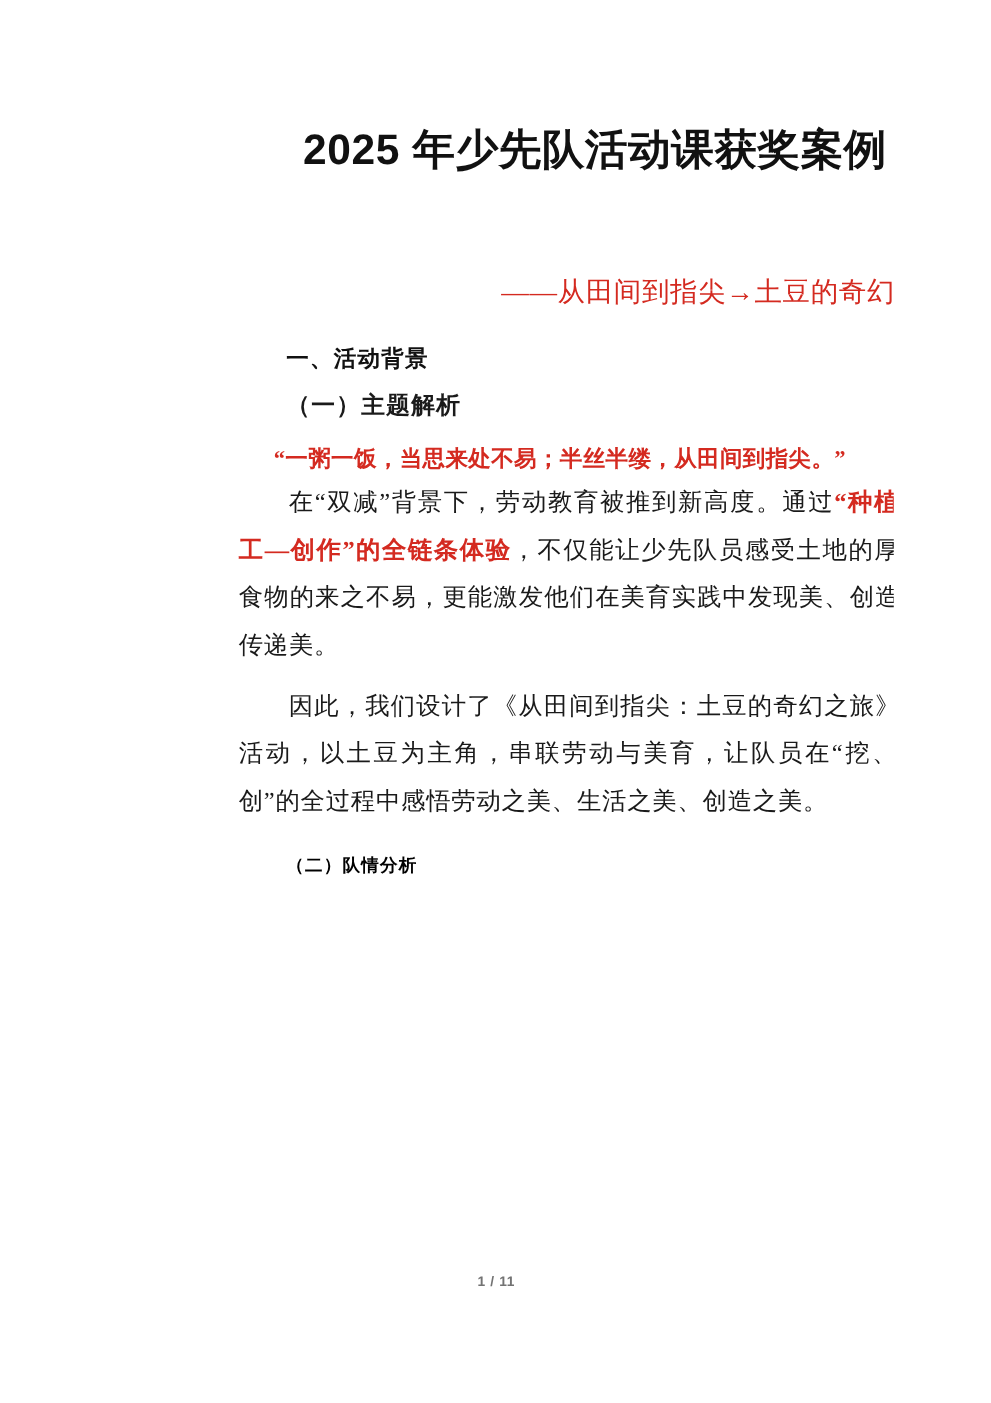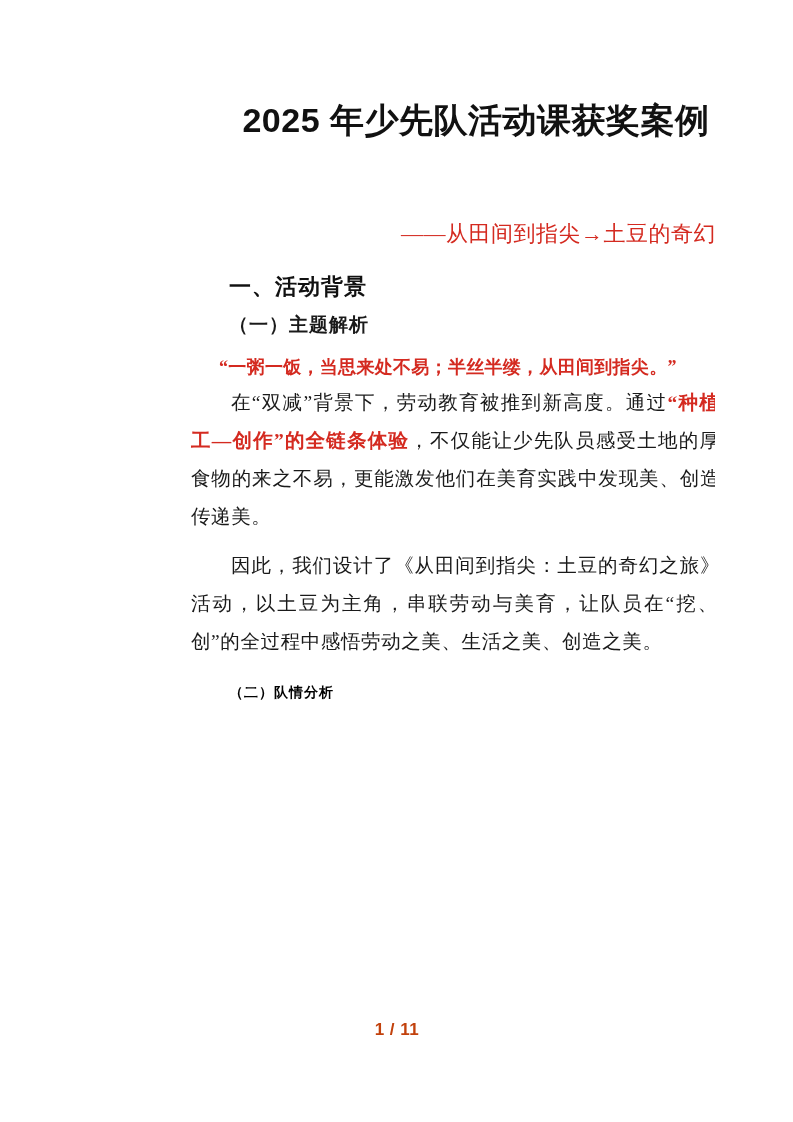--- a/index.html
+++ b/index.html
@@ -49,21 +49,21 @@
     margin: 0;
     padding-top: 76px;
     letter-spacing: 0.5px;
     white-space: nowrap;
   }
 
   
   .h1-sec {
     font-family: "Liberation Sans", "DejaVu Sans", sans-serif;
     font-weight: bold;
-    font-size: 22px;
+    font-size: 18px;
     line-height: 30px;
     color: #111111;
     margin: 0;
     padding-top: 22px;
     padding-left: 38px;
     letter-spacing: 1px;
   }
   .h2-sec {
     font-family: "Liberation Serif", "DejaVu Serif", serif;
     font-size: 19px;
@@ -128,22 +128,22 @@
 
   
   .footer {
     position: absolute;
     left: 1px;
     right: 0;
     top: 1020px;
     text-align: center;
     font-family: "Liberation Sans", "DejaVu Sans", sans-serif;
     font-weight: bold;
-    font-size: 17px;
-    color: #c2410c;
+    font-size: 11px;
+    color: #737373;
     letter-spacing: 0.5px;
   }
 </style>
 </head>
 <body>
 
 <div class="page">
 
   <div class="content">
 

